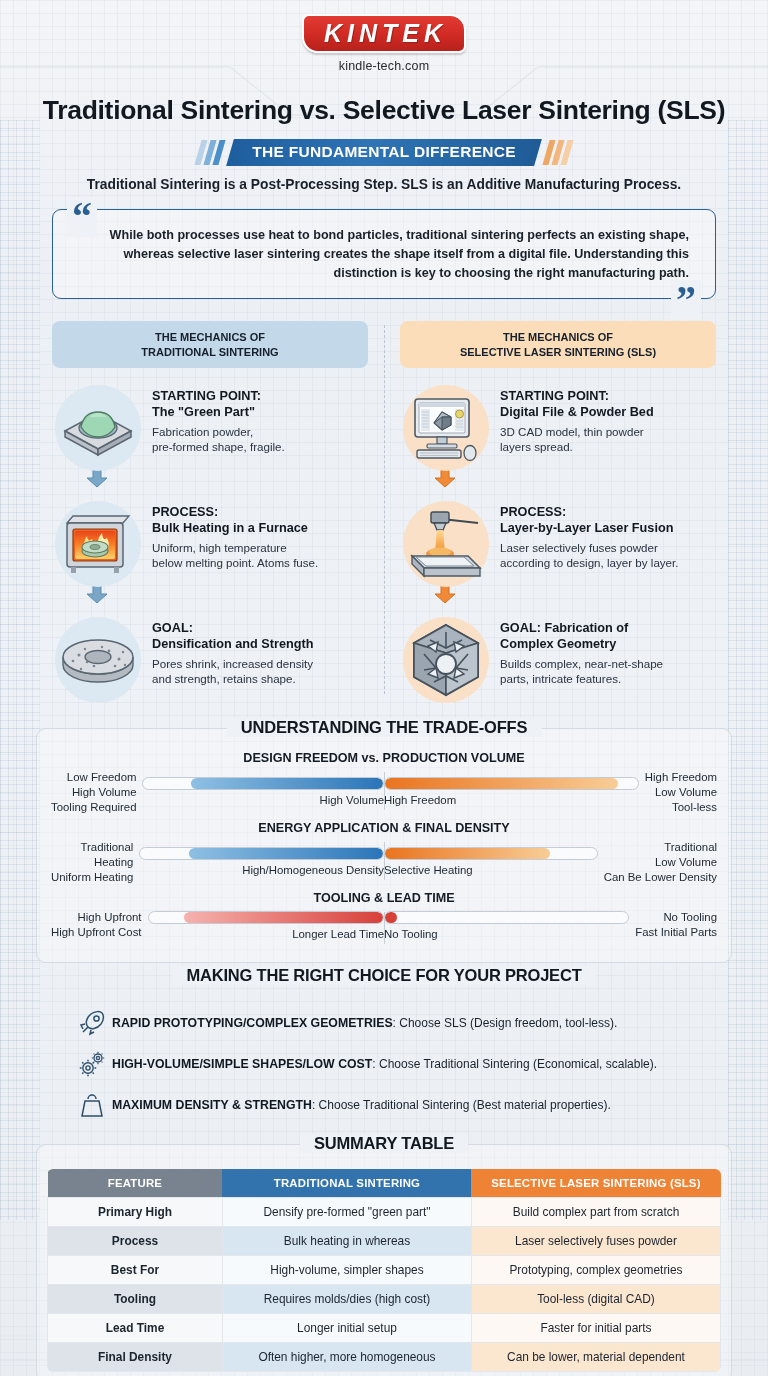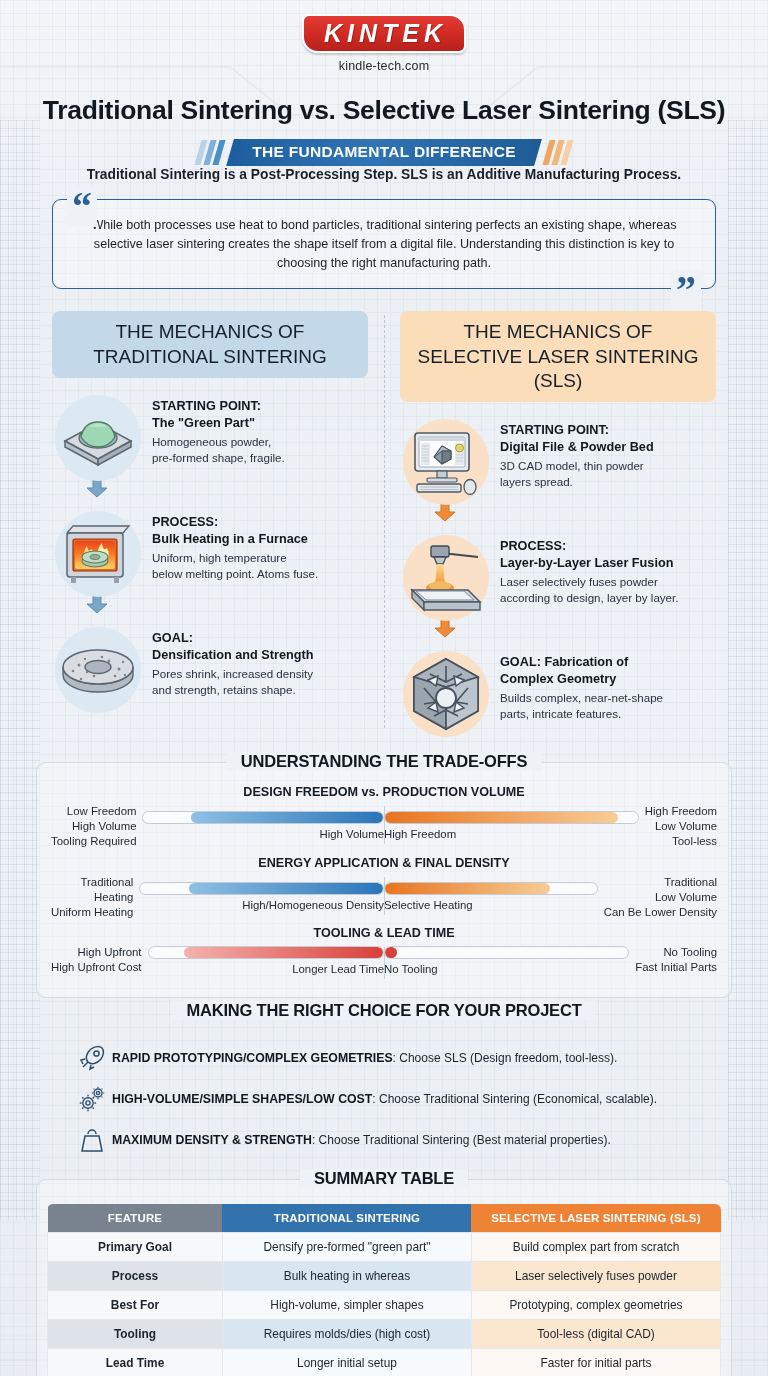--- a/index.html
+++ b/index.html
@@ -69,44 +69,44 @@
   .stripes.orange span:nth-child(1){ background:#f0a663; }
   .stripes.orange span:nth-child(2){ background:#f3b77e; }
   .stripes.orange span:nth-child(3){ background:#f7cfa6; }
   .banner {
     background: linear-gradient(90deg,#1e5e9e 0%, #2f74b5 45%, #1f5c97 100%);
     color:#fff; font-weight:bold; font-size:15.5px; letter-spacing:.3px;
     padding:4px 22px 5px; transform: skewX(-16deg); margin:0 8px;
   }
   .banner > span { display:inline-block; transform: skewX(16deg); }
 
-  .subtitle { font-size:13.8px; font-weight:bold; color:#1a2029; margin-top:1px; }
+  .subtitle { font-size:13.8px; font-weight:bold; color:#1a2029; margin-top:11px; }
 
   
   .quote-box {
     position:relative; margin:17px 52px 0; border:1.6px solid #2a5f93;
     border-radius:9px; background:rgba(255,255,255,.30);
     padding:16px 26px 15px;
   }
   .qmark { position:absolute; font-size:40px; color:#2a5f93; font-weight:bold;
     font-family:"Liberation Serif", serif; line-height:1; }
   .qmark.open { left:14px; top:-13px; background:#eef1f5; padding:0 5px; }
   .qmark.close { right:14px; bottom:-22px; background:#eef1f5; padding:0 5px; }
-  .quote-text { text-align:center; font-size:12.6px; font-weight:normal; color:#1a2029; line-height:1.52; }
+  .quote-text { text-align:right; font-size:12.6px; font-weight:bold; color:#1a2029; line-height:1.52; }
 
   
   .mech { display:flex; margin-top:22px; padding:0 52px; position:relative; }
   .mech-col { width:50%; }
   .mech-col.left { padding-right:16px; }
   .mech-col.right { padding-left:16px; }
   .mech-divider { position:absolute; left:50%; top:4px; bottom:12px; width:0;
     border-left:1px dashed #b9c4ce; }
   .col-head {
     border-radius:8px; text-align:center; padding:9px 6px;
-    font-weight:normal; font-size:19px; color:#16202c; line-height:1.28;
+    font-weight:bold; font-size:11px; color:#16202c; line-height:1.28;
   }
   .col-head.blue { background:#c3d8e9; }
   .col-head.orange { background:#fbddb9; }
 
   .step { display:flex; align-items:flex-start; margin-top:14px; position:relative; }
   .step-icon { width:92px; height:92px; flex:0 0 92px; display:flex; align-items:center; justify-content:center; position:relative; }
   .icon-circle { position:absolute; width:86px; height:86px; border-radius:50%; }
   .icon-circle.blue { background:#dce8f2; }
   .icon-circle.orange { background:#fae0c6; }
   .step-text { padding-left:8px; padding-top:6px; }
@@ -232,21 +232,21 @@
             <path d="M22,30 Q25,15 39,15 Q53,15 56,30 Q50,40 39,40 Q28,40 22,30 Z" fill="#9ed7b4" stroke="#4e7d63" stroke-width="1.4"></path>
             <path d="M30,20 Q39,12 48,20" fill="#b7e3c7" stroke="none"></path>
           </svg>
         </div>
         <div class="step-text">
           <div class="step-title">
             <span>STARTING POINT:</span><br>
             <span>The "Green Part"</span>
           </div>
           <div class="step-desc">
-            <span>Homogeneous powder,</span><br>
+            <span>Fabrication powder,</span><br>
             <span>pre-formed shape, fragile.</span>
           </div>
         </div>
       </div>
 
       <div class="arrow">
         <svg width="22" height="20" viewBox="0 0 22 20">
           <polygon points="7,0 15,0 15,10 21,10 11,19 1,10 7,10" fill="#7aa6c8" stroke="#5c8cb2" stroke-width="1"></polygon>
         </svg>
       </div>
@@ -627,21 +627,21 @@
       <table class="summary">
         <thead>
           <tr>
             <th class="c0">FEATURE</th>
             <th class="c1">TRADITIONAL SINTERING</th>
             <th class="c2">SELECTIVE LASER SINTERING (SLS)</th>
           </tr>
         </thead>
         <tbody>
           <tr class="odd">
-            <td class="c0">Primary Goal</td>
+            <td class="c0">Primary High</td>
             <td class="c1">Densify pre-formed "green part"</td>
             <td class="c2">Build complex part from scratch</td>
           </tr>
           <tr class="even">
             <td class="c0">Process</td>
             <td class="c1">Bulk heating in whereas</td>
             <td class="c2">Laser selectively fuses powder</td>
           </tr>
           <tr class="odd">
             <td class="c0">Best For</td>

